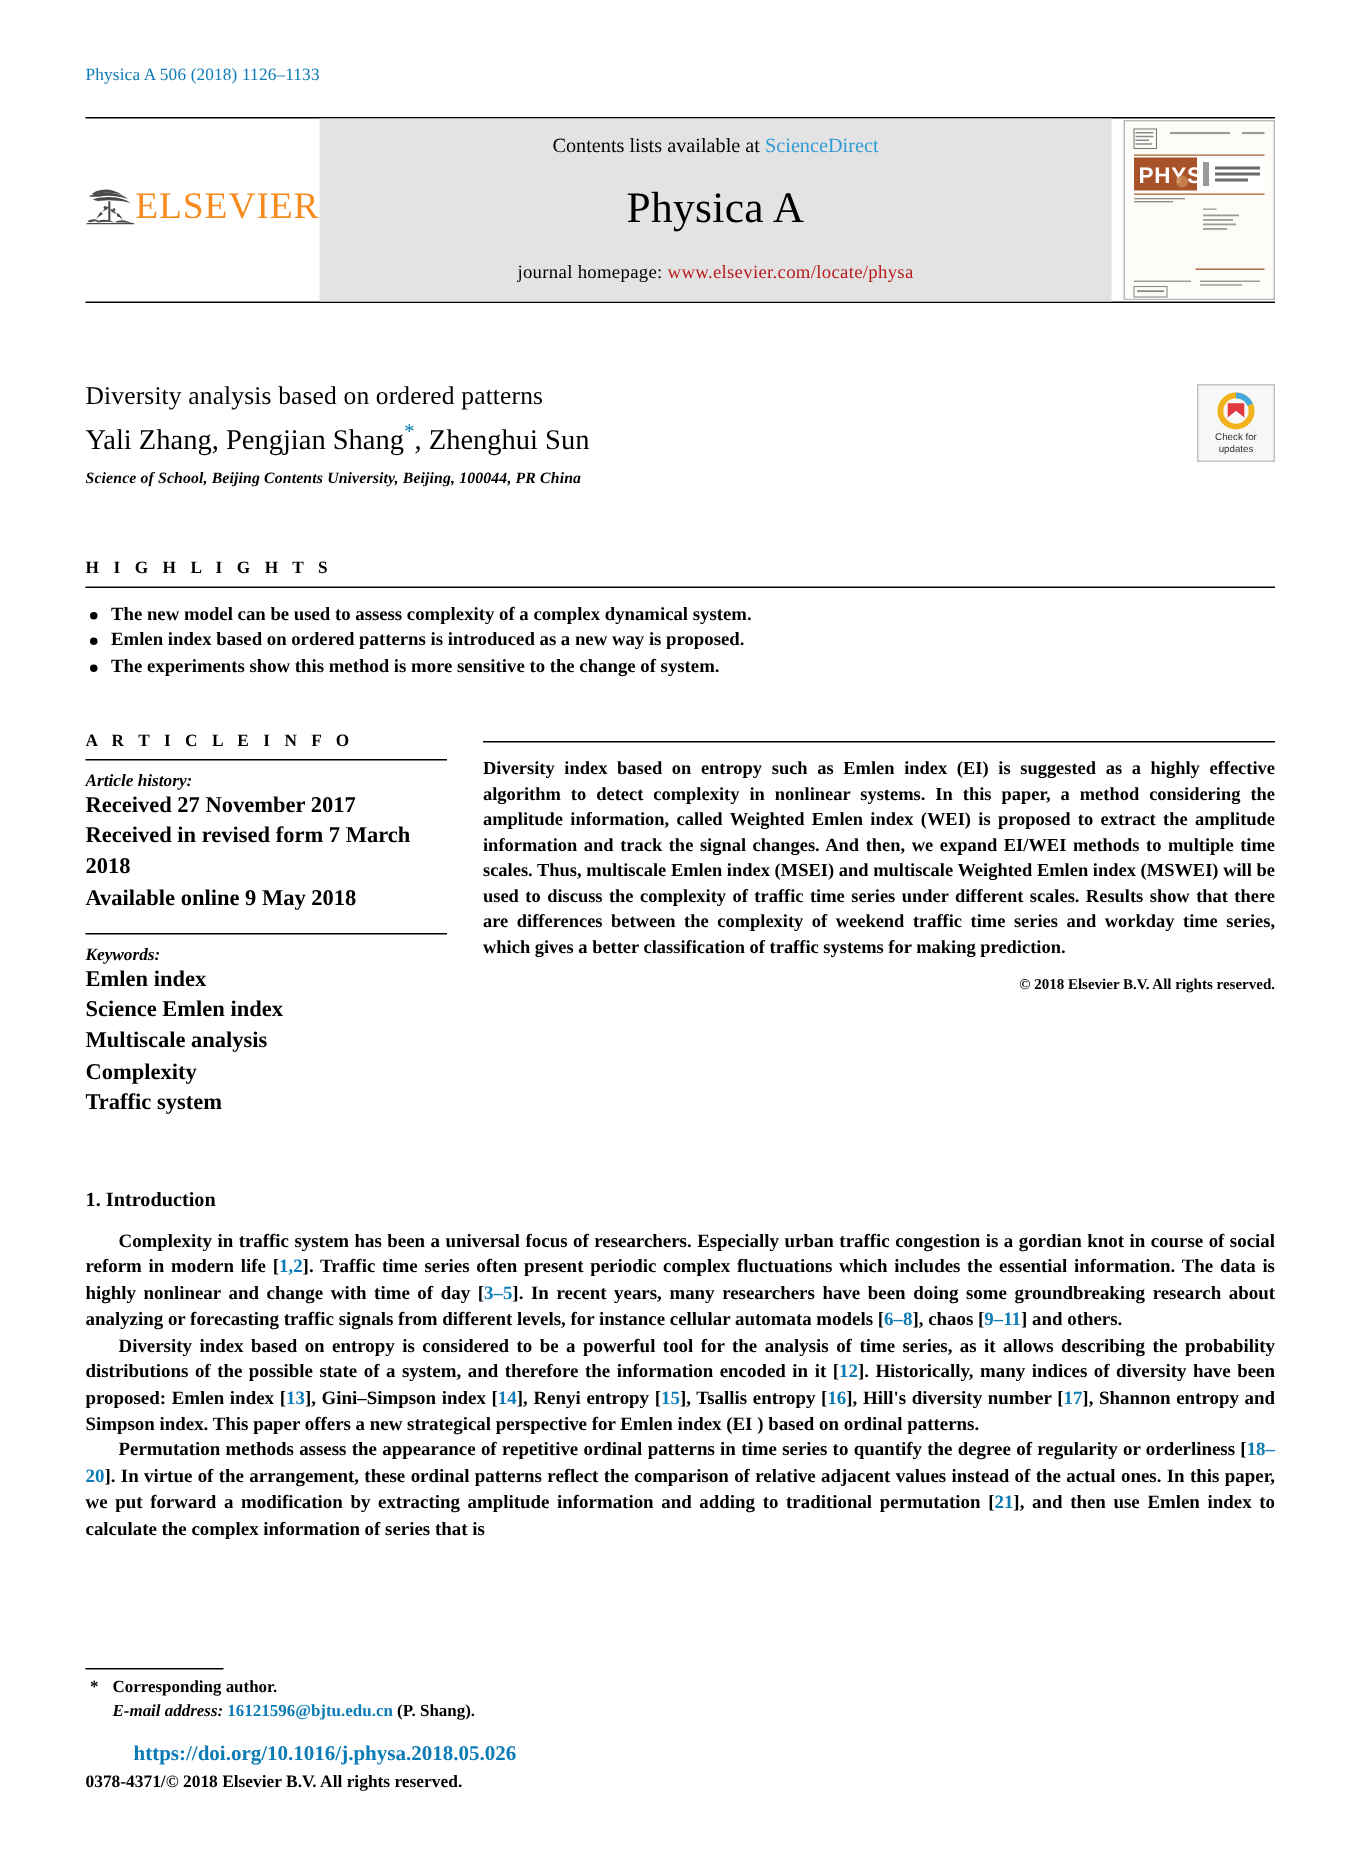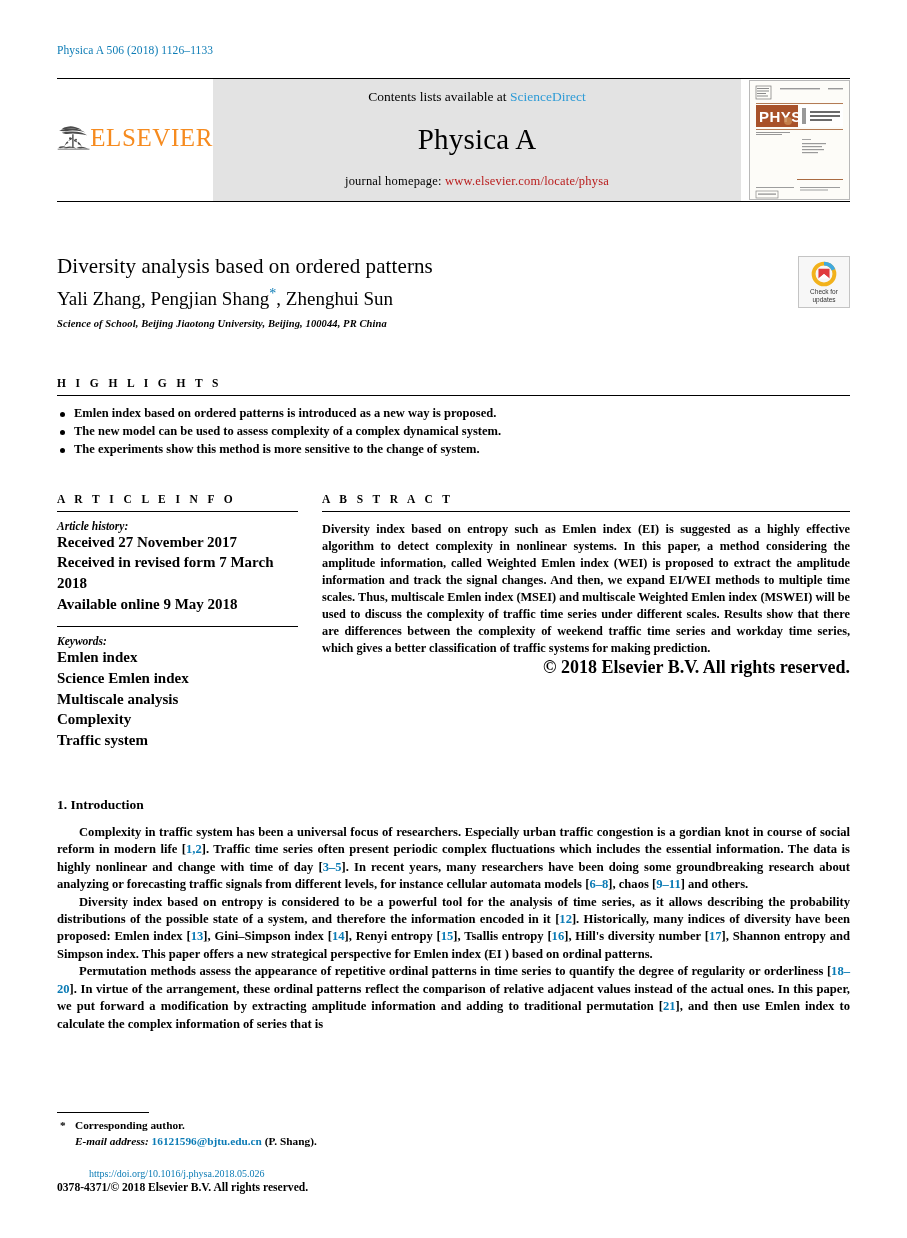--- a/index.html
+++ b/index.html
@@ -86,21 +86,21 @@
     border: 1px solid #b9b9b9;
     box-sizing: border-box;
     margin: 1px 0 1px 8px;
     position: relative;
     overflow: hidden;
   }
 
   
   .title-block { margin-top: 52px; position: relative; }
   .paper-title {
-    font-size: 21px;
+    font-size: 17px;
     font-weight: normal;
     margin: 0;
     line-height: 1.2;
     letter-spacing: .1px;
   }
   .authors {
     font-size: 19px;
     margin-top: 7px;
     line-height: 1.2;
   }
@@ -190,24 +190,24 @@
   .kw-rule { border-top: 1.3px solid #000; margin-top: 12px; }
 
   .abstract-body {
     font-size: 12.3px;
     font-weight: bold;
     line-height: 1.39;
     text-align: justify;
     margin-top: 9px;
   }
   .copyright {
-    font-size: 18px;
+    font-size: 10px;
     font-weight: bold;
     text-align: right;
-    margin-top: 0;
+    margin-top: 11px;
   }
 
   
   .intro { margin-top: 46px; }
   .intro-head {
     font-size: 13.5px;
     font-weight: bold;
     margin: 0;
   }
   .intro p {
@@ -240,21 +240,21 @@
     padding-left: 18px;
     position: relative;
   }
   .fn-star { position: absolute; left: 3px; }
   .fn-line .em { font-style: italic; }
   .bottom-block {
     position: absolute;
     left: 57px;
     bottom: 42px;
   }
-  .doi { font-size: 10px; color: #0b7bb5; font-weight: normal; line-height: 1.35; padding-left: 32px; }
+  .doi { font-size: 14px; color: #0b7bb5; font-weight: bold; line-height: 1.35; padding-left: 32px; }
   .issn { font-size: 11.6px; font-weight: bold; line-height: 1.35; }
 </style>
 </head>
 <body>
 
 <div class="page">
 
   <div class="running-head">Physica A 506 (2018) 1126–1133</div>
 
   <div class="masthead">
@@ -355,29 +355,29 @@
       <div class="crossmark-text">
         <span>Check for</span><br>
         <span>updates</span>
       </div>
     </div>
 
     <h1 class="paper-title">Diversity analysis based on ordered patterns</h1>
     <div class="authors">
       <span>Yali Zhang, Pengjian Shang</span><span class="star">*</span><span>, Zhenghui Sun</span>
     </div>
-    <div class="affiliation">Science of School, Beijing Jiaotong University, Beijing, 100044, PR China</div>
+    <div class="affiliation">Science of School, Beijing Contents University, Beijing, 100044, PR China</div>
   </div>
 
   <div class="highlights">
     <div class="section-label">H I G H L I G H T S</div>
     <div class="rule-thick"></div>
     <ul class="hl-list">
+      <li>The new model can be used to assess complexity of a complex dynamical system.</li>
       <li>Emlen index based on ordered patterns is introduced as a new way is proposed.</li>
-      <li>The new model can be used to assess complexity of a complex dynamical system.</li>
       <li>The experiments show this method is more sensitive to the change of system.</li>
     </ul>
   </div>
 
   <div class="info-abstract">
     <div class="col-info">
       <div class="section-label">A R T I C L E    I N F O</div>
       <div class="ia-rule"></div>
       <div class="hist-head">Article history:</div>
       <div class="hist-line">Received 27 November 2017</div>
@@ -386,21 +386,20 @@
       <div class="kw-rule"></div>
       <div class="kw-head">Keywords:</div>
       <div class="kw-line">Emlen index</div>
       <div class="kw-line">Science Emlen index</div>
       <div class="kw-line">Multiscale analysis</div>
       <div class="kw-line">Complexity</div>
       <div class="kw-line">Traffic system</div>
     </div>
 
     <div class="col-abstract">
-      <div class="section-label">A B S T R A C T</div>
       <div class="ia-rule"></div>
       <div class="abstract-body">Diversity index based on entropy such as Emlen index (EI) is suggested as a highly effective algorithm to detect complexity in nonlinear systems. In this paper, a method considering the amplitude information, called Weighted Emlen index (WEI) is proposed to extract the amplitude information and track the signal changes. And then, we expand EI/WEI methods to multiple time scales. Thus, multiscale Emlen index (MSEI) and multiscale Weighted Emlen index (MSWEI) will be used to discuss the complexity of traffic time series under different scales. Results show that there are differences between the complexity of weekend traffic time series and workday time series, which gives a better classification of traffic systems for making prediction.</div>
       <div class="copyright">© 2018 Elsevier B.V. All rights reserved.</div>
     </div>
   </div>
 
   <div class="intro">
     <h2 class="intro-head">1. Introduction</h2>
 
     <p><span>Complexity in traffic system has been a universal focus of researchers. Especially urban traffic congestion is a gordian knot in course of social reform in modern life [</span><span class="ref">1,2</span><span>]. Traffic time series often present periodic complex fluctuations which includes the essential information. The data is highly nonlinear and change with time of day [</span><span class="ref">3–5</span><span>]. In recent years, many researchers have been doing some groundbreaking research about analyzing or forecasting traffic signals from different levels, for instance cellular automata models [</span><span class="ref">6–8</span><span>], chaos [</span><span class="ref">9–11</span><span>] and others.</span></p>

